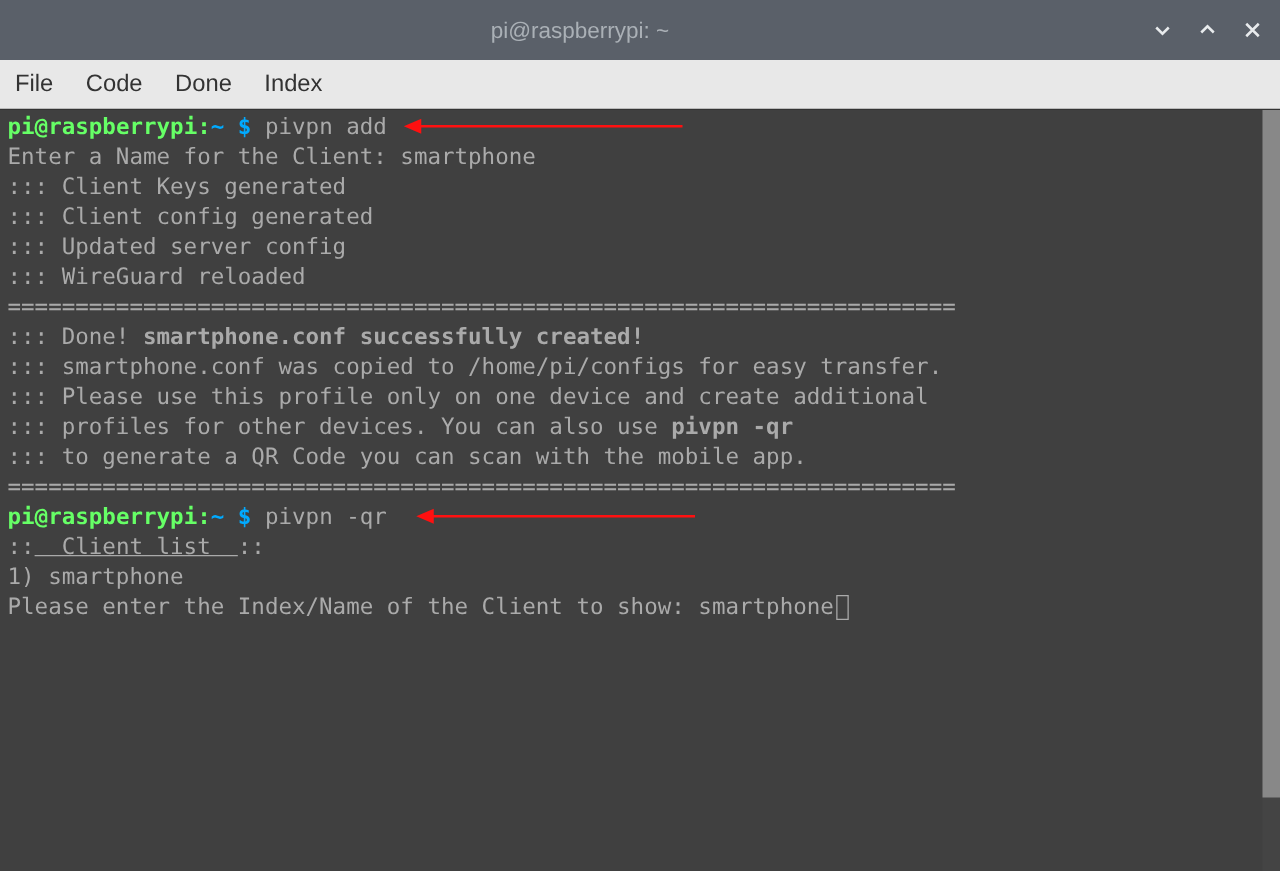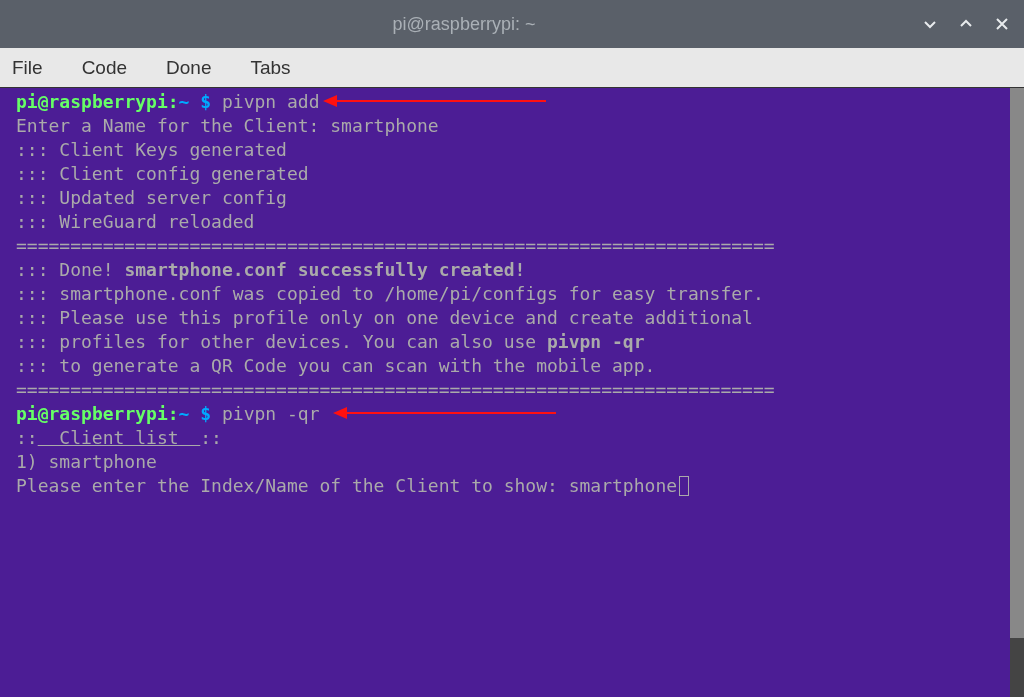--- a/index.html
+++ b/index.html
@@ -46,36 +46,36 @@
       justify-content: center;
       cursor: pointer;
       color: #e8ebed;
     }
     .menubar {
       height: 40px;
       background: #e8e8e8;
       display: flex;
       align-items: center;
       padding: 4px 12px;
-      gap: 39px;
+      gap: 26px;
       color: #333;
       font-size: 19px;
       border-bottom: 1px solid #333;
     }
     .menu-item {
       cursor: pointer;
     }
     .terminal {
       flex: 1;
-      background: #4c1d95;
+      background: #404040;
       color: #aaa;
       font-family: 'DejaVu Sans Mono', 'Liberation Mono', Consolas, monospace;
       font-size: 18px;
       line-height: 24px;
-      padding: 2px 16px;
+      padding: 2px 6px;
       position: relative;
       overflow: hidden;
     }
     .terminal-content {
       white-space: pre;
     }
     .prompt-user { color: #6f6; font-weight: bold; }
     .prompt-host { color: #6f6; font-weight: bold; }
     .prompt-colon { color: #6f6; font-weight: bold; }
     .prompt-path { color: #0af; font-weight: bold; }
@@ -151,21 +151,21 @@
             <path d="M4 4 L14 14 M14 4 L4 14" stroke="#e8ebed" stroke-width="2" fill="none"></path>
           </svg>
       </span>
     </div>
   </div>
 
   <div class="menubar">
     <span class="menu-item">File</span>
     <span class="menu-item">Code</span>
     <span class="menu-item">Done</span>
-    <span class="menu-item">Tabs</span>
+    <span class="menu-item">Index</span>
   </div>
 
   <div class="terminal">
     <div class="terminal-content"><span class="prompt-user">pi</span><span class="prompt-colon">@</span><span class="prompt-host">raspberrypi</span><span class="prompt-colon">:</span><span class="prompt-path">~</span> <span class="prompt-dollar">$</span> <span class="command">pivpn add</span>
 <span class="line">Enter a Name for the Client: smartphone</span>
 <span class="line">::: Client Keys generated</span>
 <span class="line">::: Client config generated</span>
 <span class="line">::: Updated server config</span>
 <span class="line">::: WireGuard reloaded</span>
 <span class="line">======================================================================</span>

